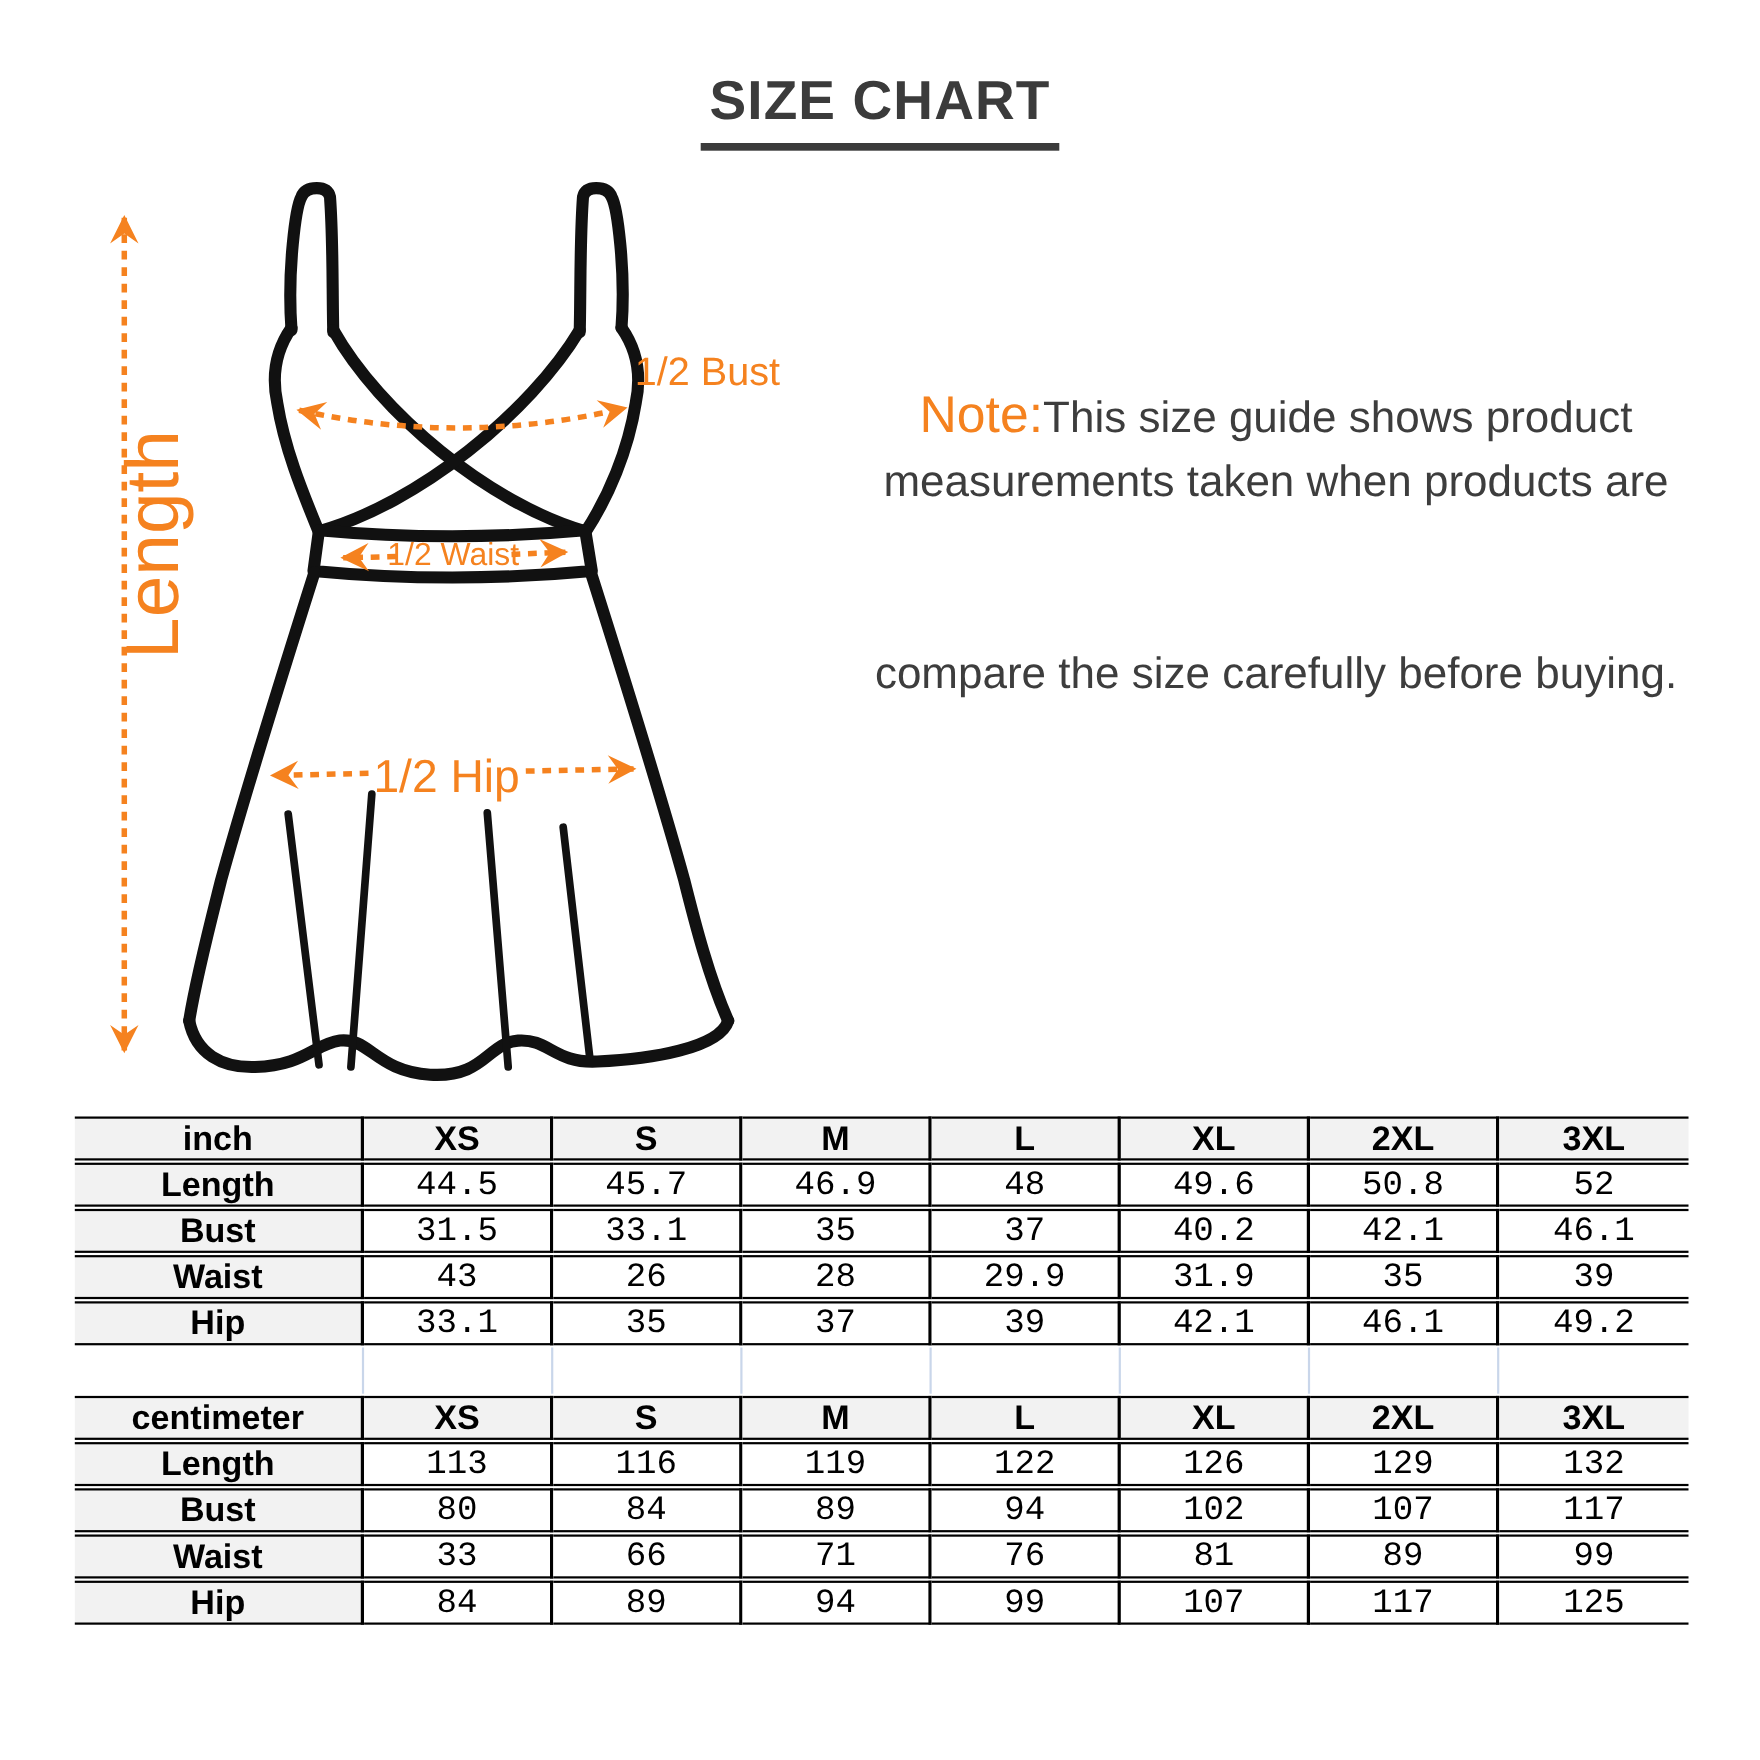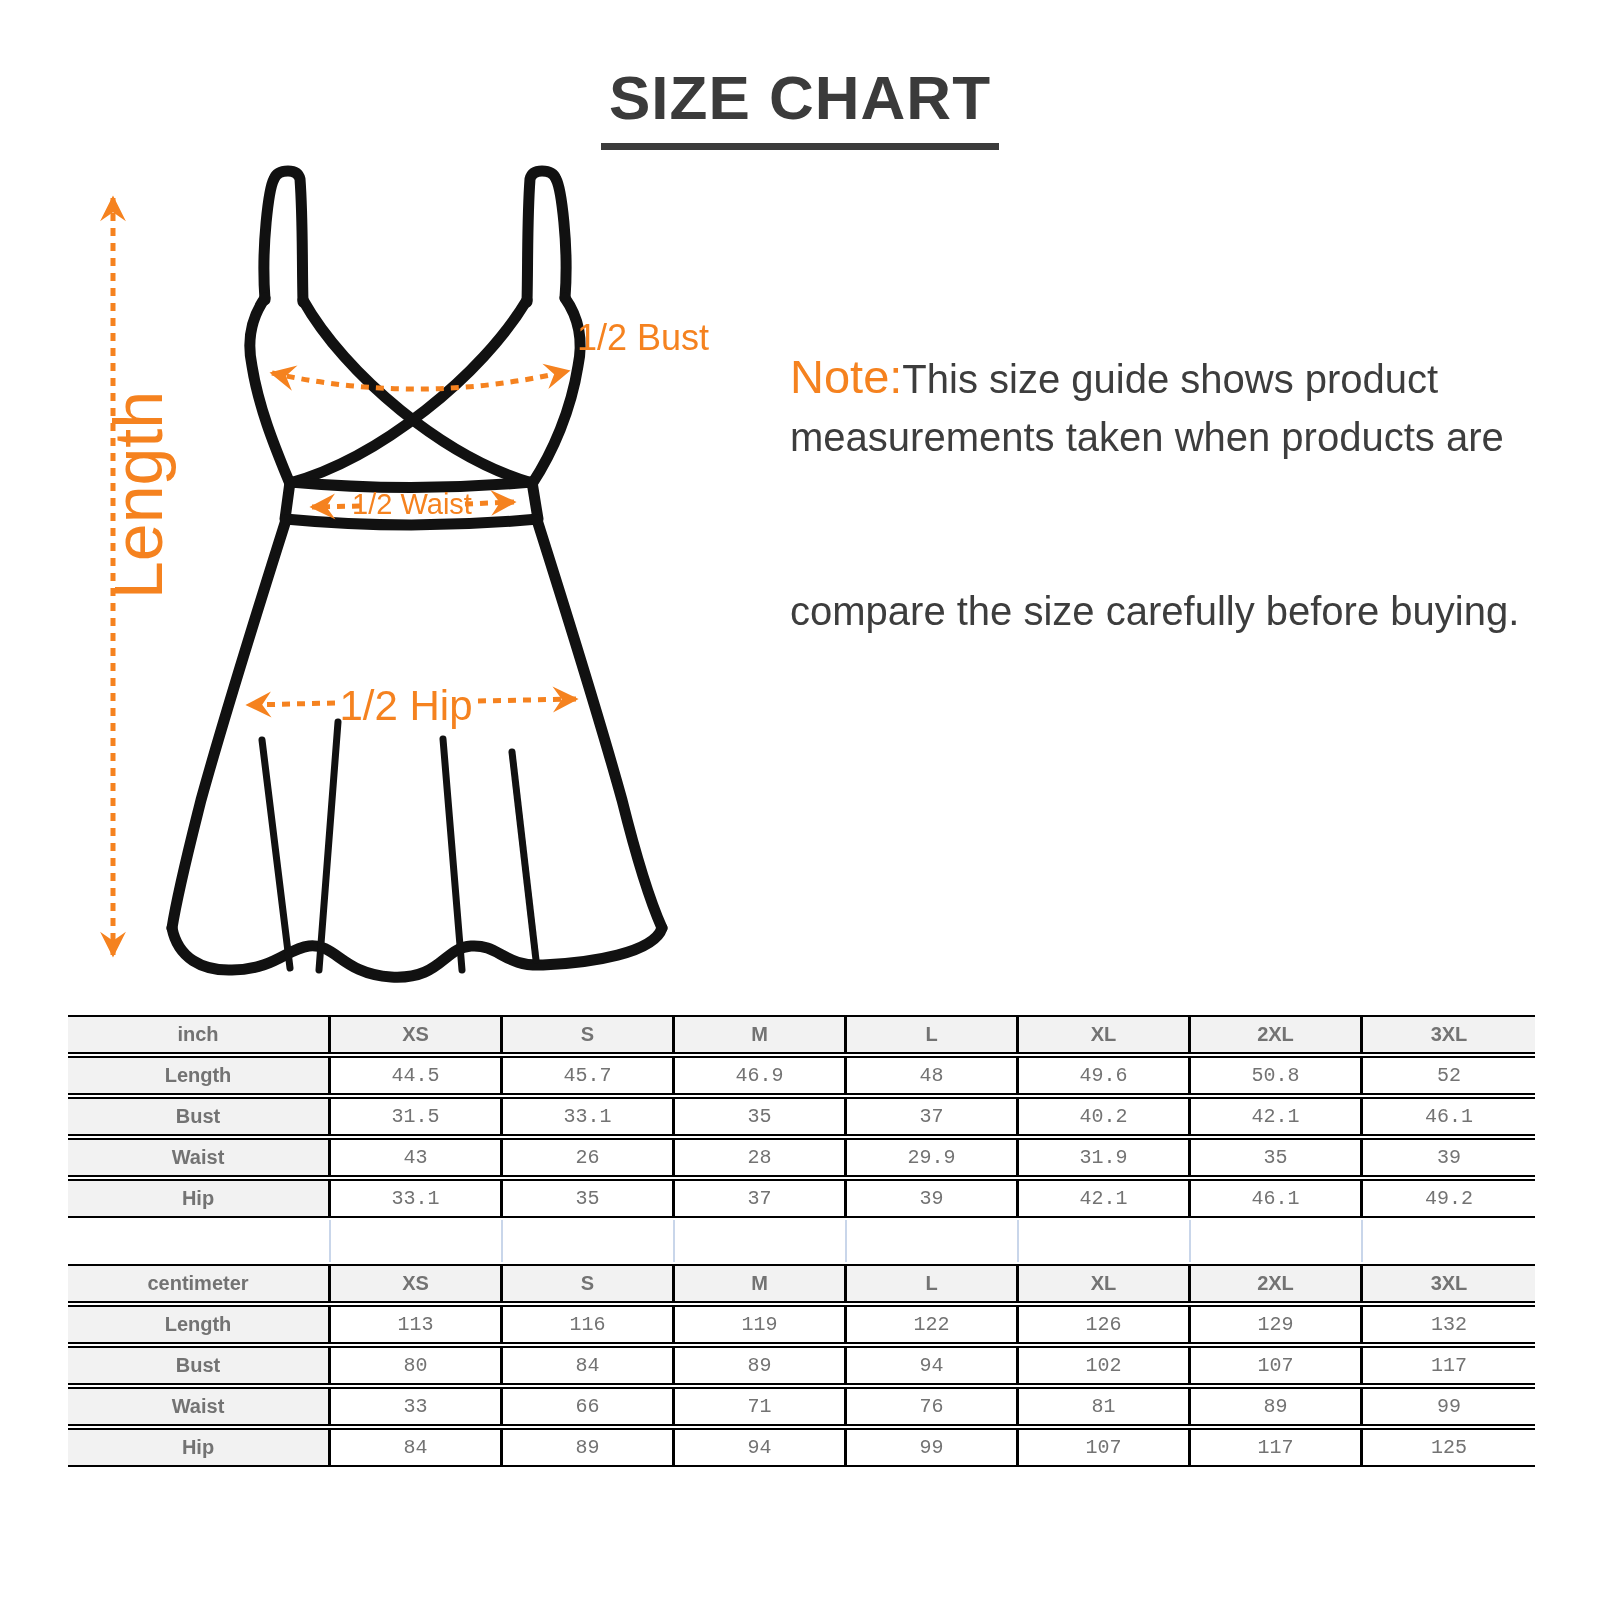--- a/index.html
+++ b/index.html
@@ -4,36 +4,36 @@
 <style>
   * { box-sizing: border-box; margin: 0; padding: 0; }
   html,body { background:#fff; }
   .canvas {
     position: relative; width: 1600px; height: 1600px; background: #fff;
     font-family: "Liberation Sans", sans-serif; overflow: hidden;
   }
   
   .title-wrap { position:absolute; top:62px; left:0; width:100%; text-align:center; }
   .title {
-    display:inline-block; font-size:62px; font-weight:bold; color:#3b3b3b;
+    display:inline-block; font-size:50px; font-weight:bold; color:#3b3b3b;
     padding: 0 8px 10px 8px; border-bottom: 7px solid #3b3b3b; letter-spacing:1px;
   }
   
   .dress-svg { position:absolute; left:50px; top:150px; width:700px; height:860px; }
   
   .note {
     position:absolute; left:790px; top:348px; width:740px;
-    font-size:40px; line-height:58px; color:#3d3d3d;
+    font-size:40px; line-height:58px; color:#3d3d3d;text-align:center;
   }
   .note-label { color:#F5821F; font-size:47px; }
   
   .tables { position:absolute; left:68px; top:1013px; width:1467px; }
   .size-table {
     border-collapse: separate; border-spacing: 0 2px; table-layout: fixed;
-    width: 1467px; font-size: 20px; color:#737373;
+    width: 1467px; font-size: 31px; color:#000000;
   }
   .size-table th, .size-table td {
     height: 39px; text-align: center; vertical-align: middle; padding:0;
     border-top: 2px solid #000; border-bottom: 2px solid #000;
     border-right: 3px solid #000; overflow:hidden;
   }
   .size-table th:last-child, .size-table td:last-child { border-right: none; }
   .size-table th { background:#f2f2f2; font-weight: bold; }
   .size-table td { background:#ffffff; font-weight: normal; font-family: Liberation Mono, monospace; }
   .col-label { width: 263px; }

